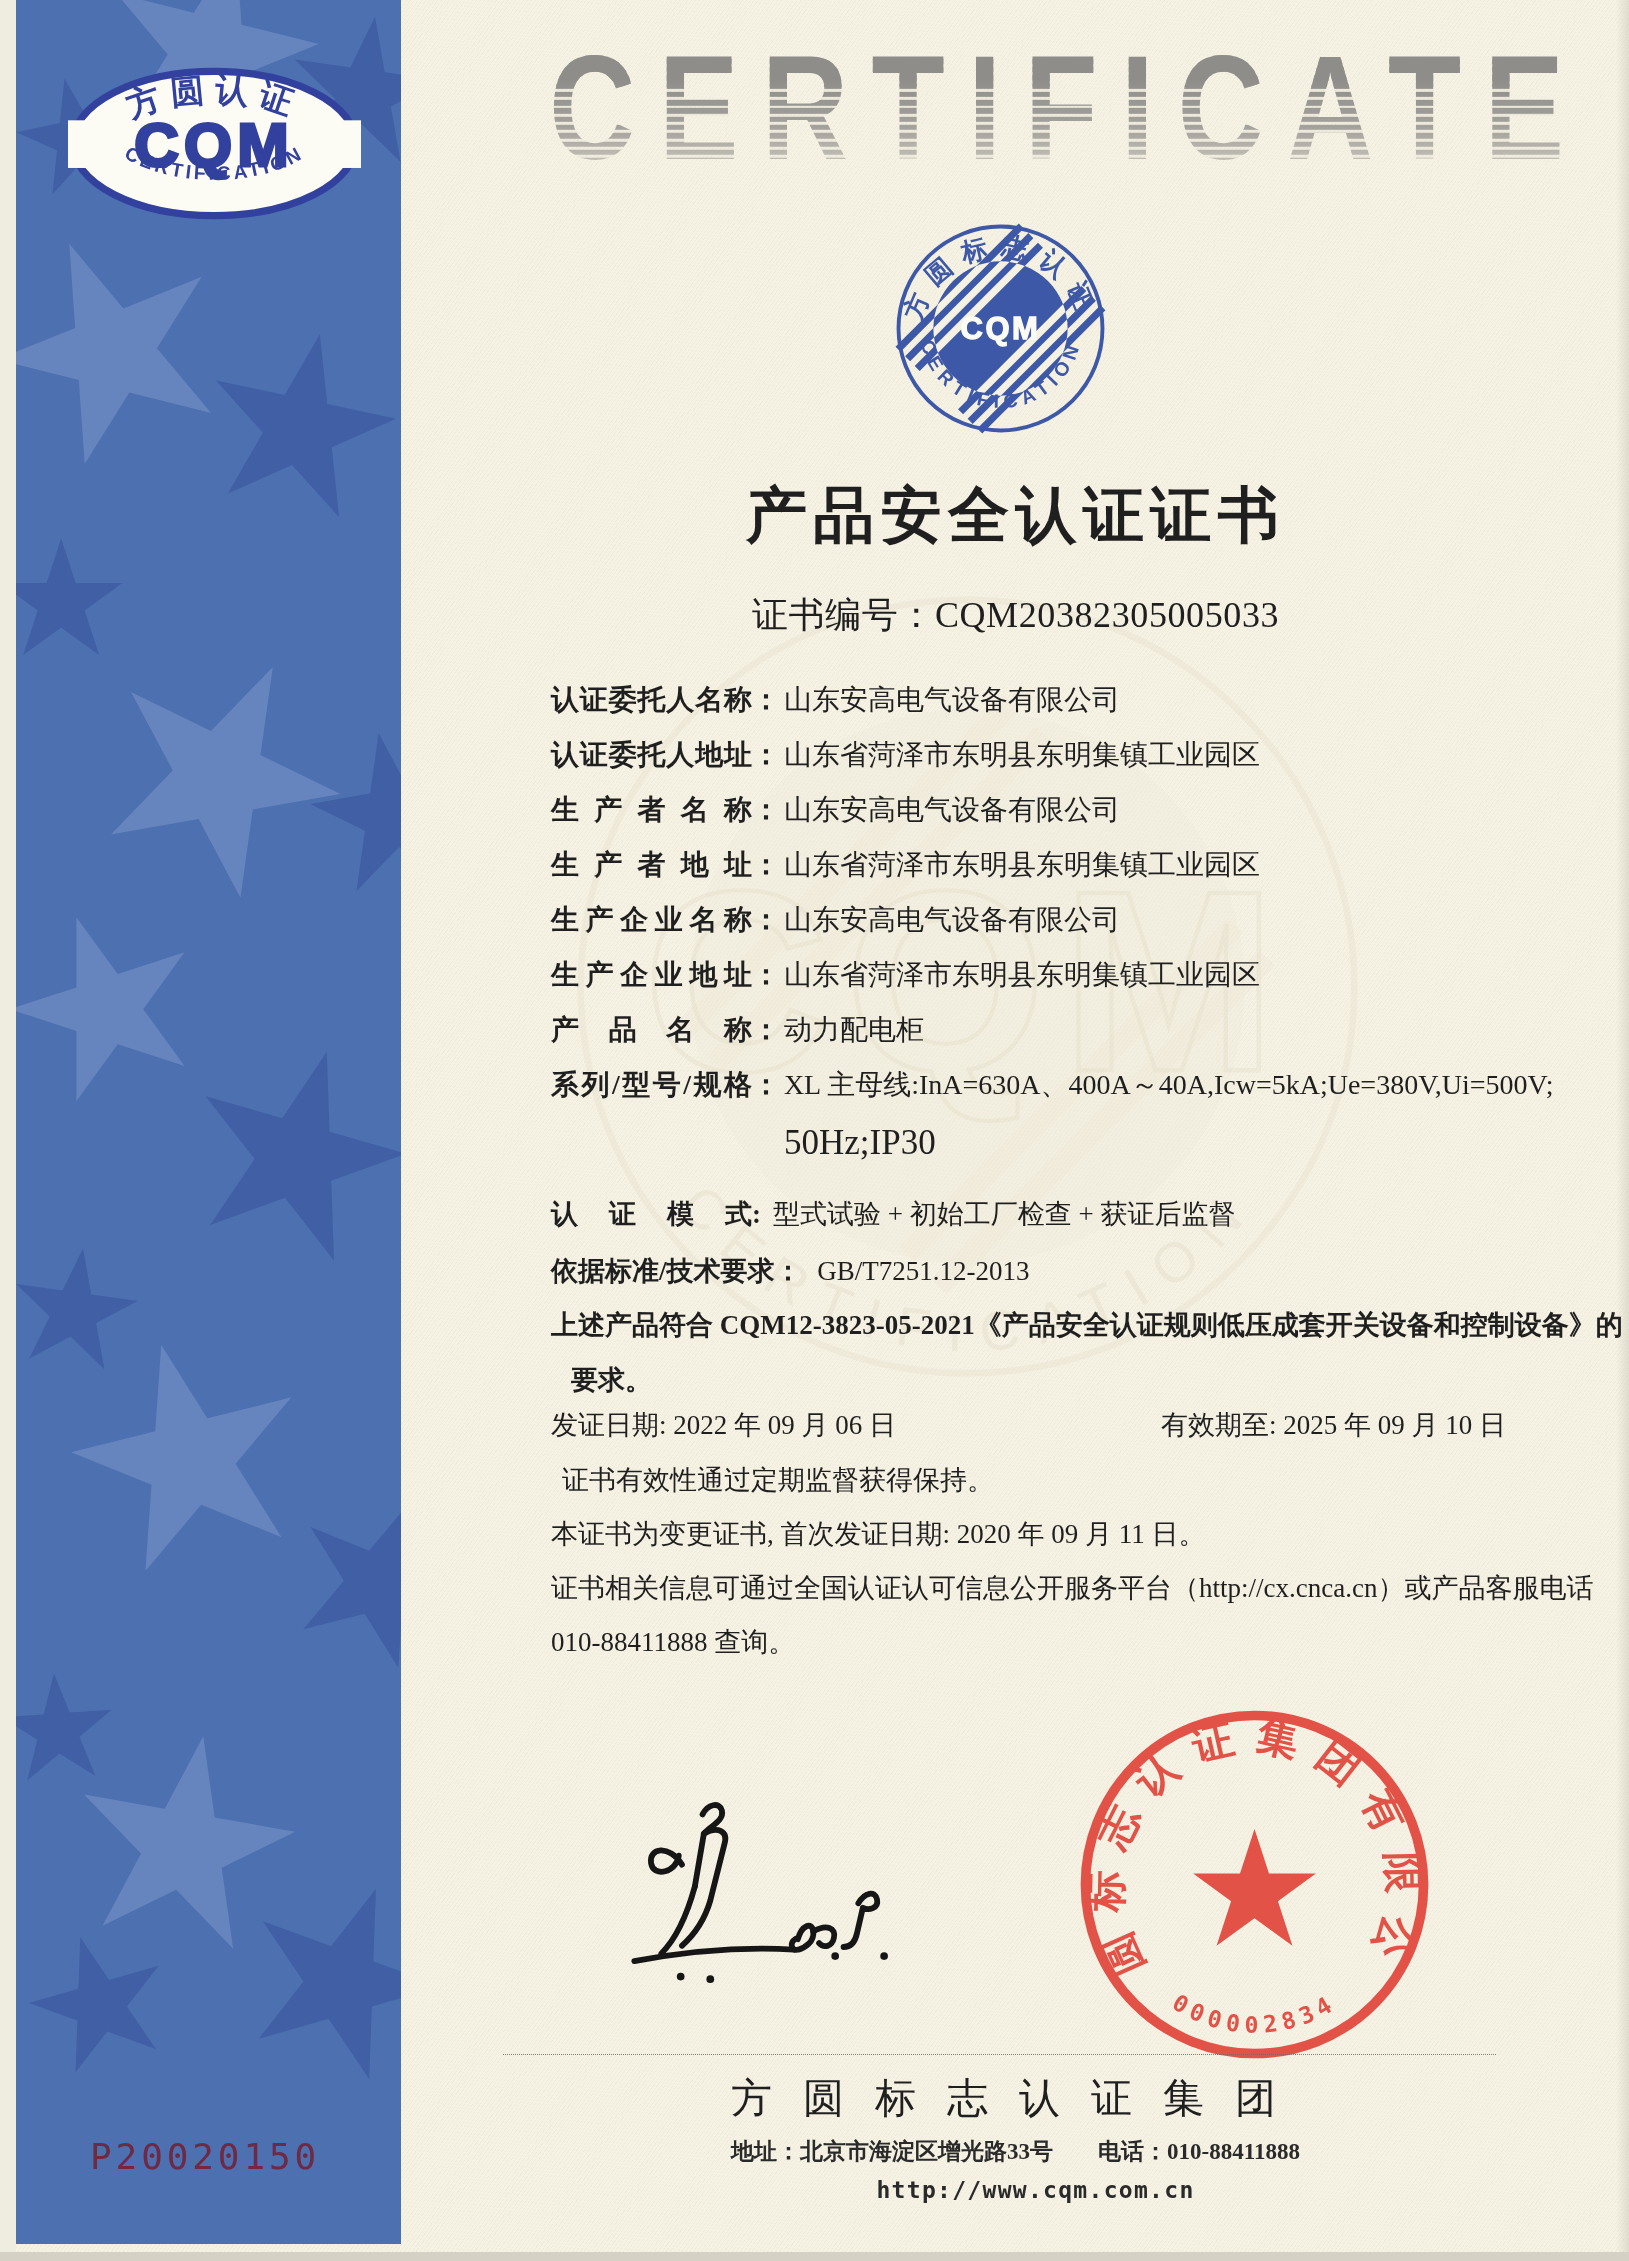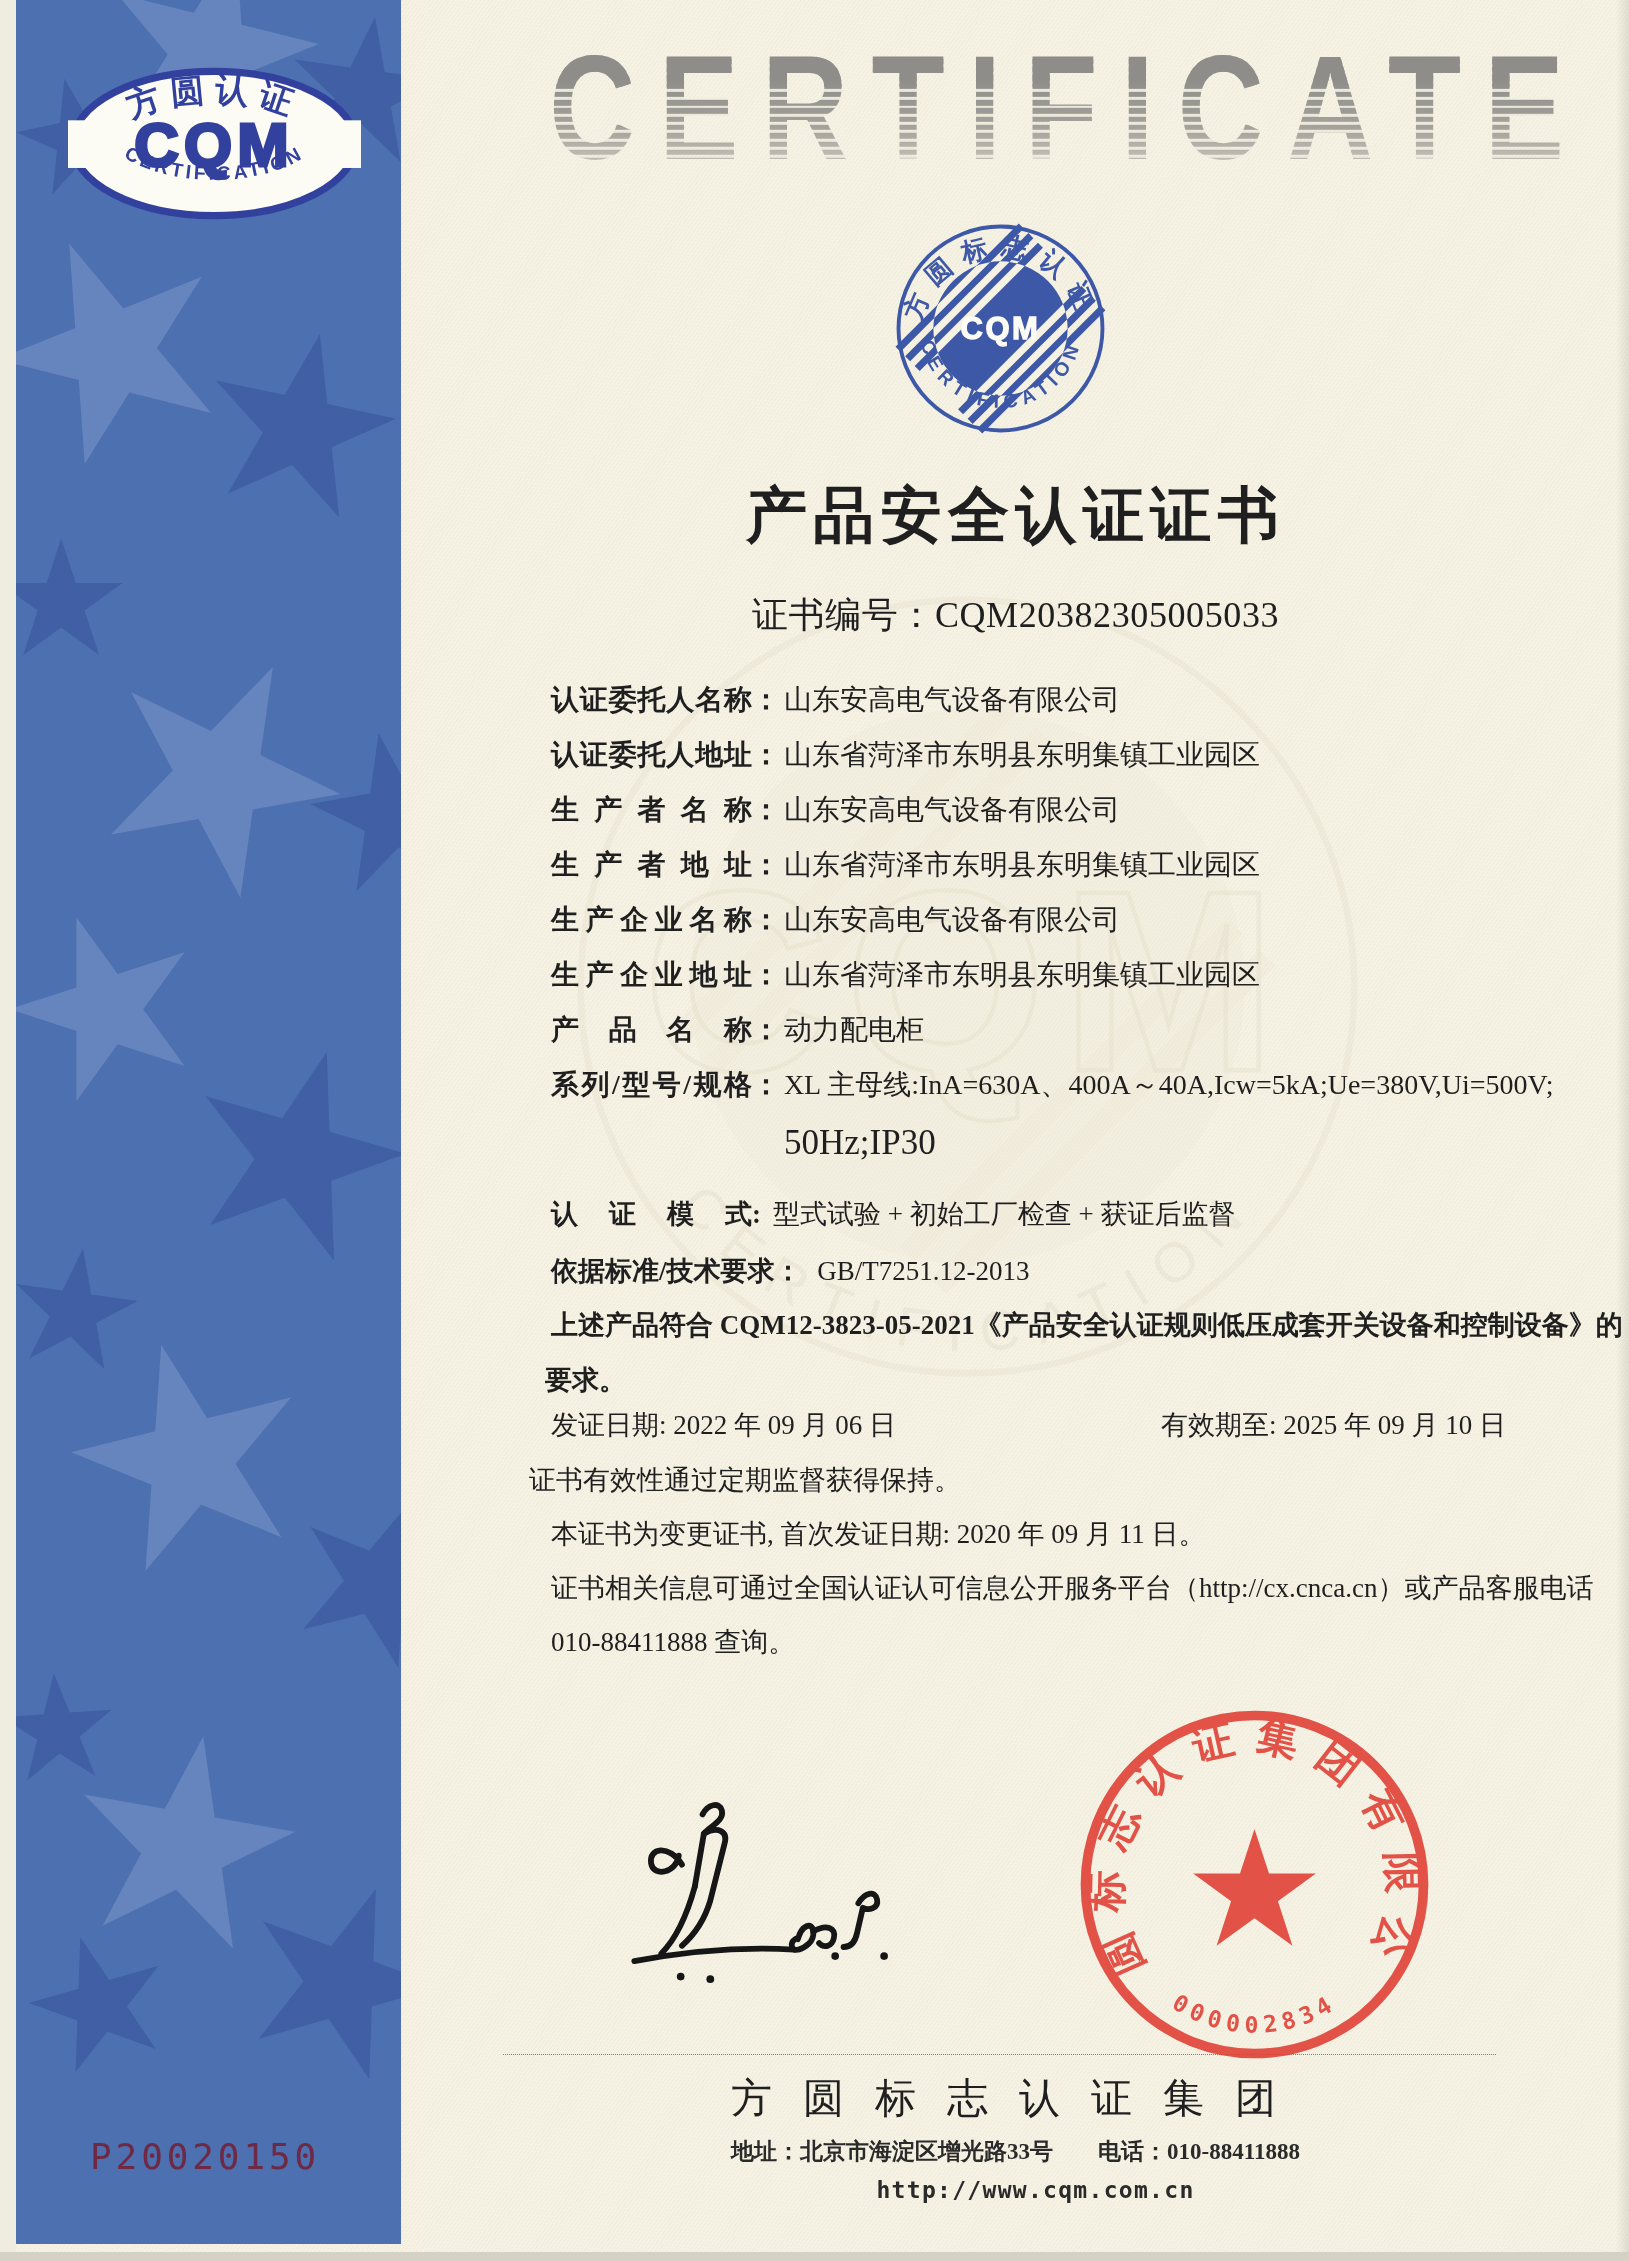--- a/index.html
+++ b/index.html
@@ -217,25 +217,25 @@
 
 <div class="bodyline" style="left:551px;top:1198px;">
   <span class="flabel">认证模式</span><span class="fcolon">:</span>
   <span style="margin-left:5.2px;">型式试验 + 初始工厂检查 + 获证后监督</span>
 </div>
 <div class="bodyline" style="left:551px;top:1255px;">
   <span class="bold">依据标准/技术要求：</span>
   <span style="margin-left:9px;">GB/T7251.12-2013</span>
 </div>
 <div class="bodyline bold" style="left:551px;top:1309px;">上述产品符合 CQM12-3823-05-2021《产品安全认证规则低压成套开关设备和控制设备》的</div>
-<div class="bodyline bold" style="left:545px;top:1364px;">要求。</div>
+<div class="bodyline bold" style="left:571px;top:1364px;">要求。</div>
 
 <div class="bodyline" style="left:551px;top:1409px;">发证日期: 2022 年 09 月 06 日</div>
 <div class="bodyline" style="left:1161px;top:1409px;">有效期至: 2025 年 09 月 10 日</div>
-<div class="bodyline" style="left:529px;top:1464px;text-align:right;">证书有效性通过定期监督获得保持。</div>
+<div class="bodyline" style="left:562px;top:1464px;text-align:right;">证书有效性通过定期监督获得保持。</div>
 <div class="bodyline" style="left:551px;top:1518px;">本证书为变更证书, 首次发证日期: 2020 年 09 月 11 日。</div>
 <div class="bodyline" style="left:551px;top:1572px;">证书相关信息可通过全国认证认可信息公开服务平台（http://cx.cnca.cn）或产品客服电话</div>
 <div class="bodyline" style="left:551px;top:1626px;">010-88411888 查询。</div>
 
 <svg class="signature" width="309" height="219" viewBox="0 0 480 340">
   <g fill="none" stroke="#161616" stroke-width="9" stroke-linecap="round" stroke-linejoin="round">
     <path d="M118,122 C98,90 66,96 70,120 C74,143 110,134 113,108"></path>
     <path d="M150,44 C158,28 176,24 180,38 C184,54 162,62 152,74 L138,156"></path>
     <path d="M152,74 C174,62 190,70 184,90 L162,178 C152,212 136,232 118,248"></path>
     <path d="M138,156 C122,214 102,244 86,260"></path>

